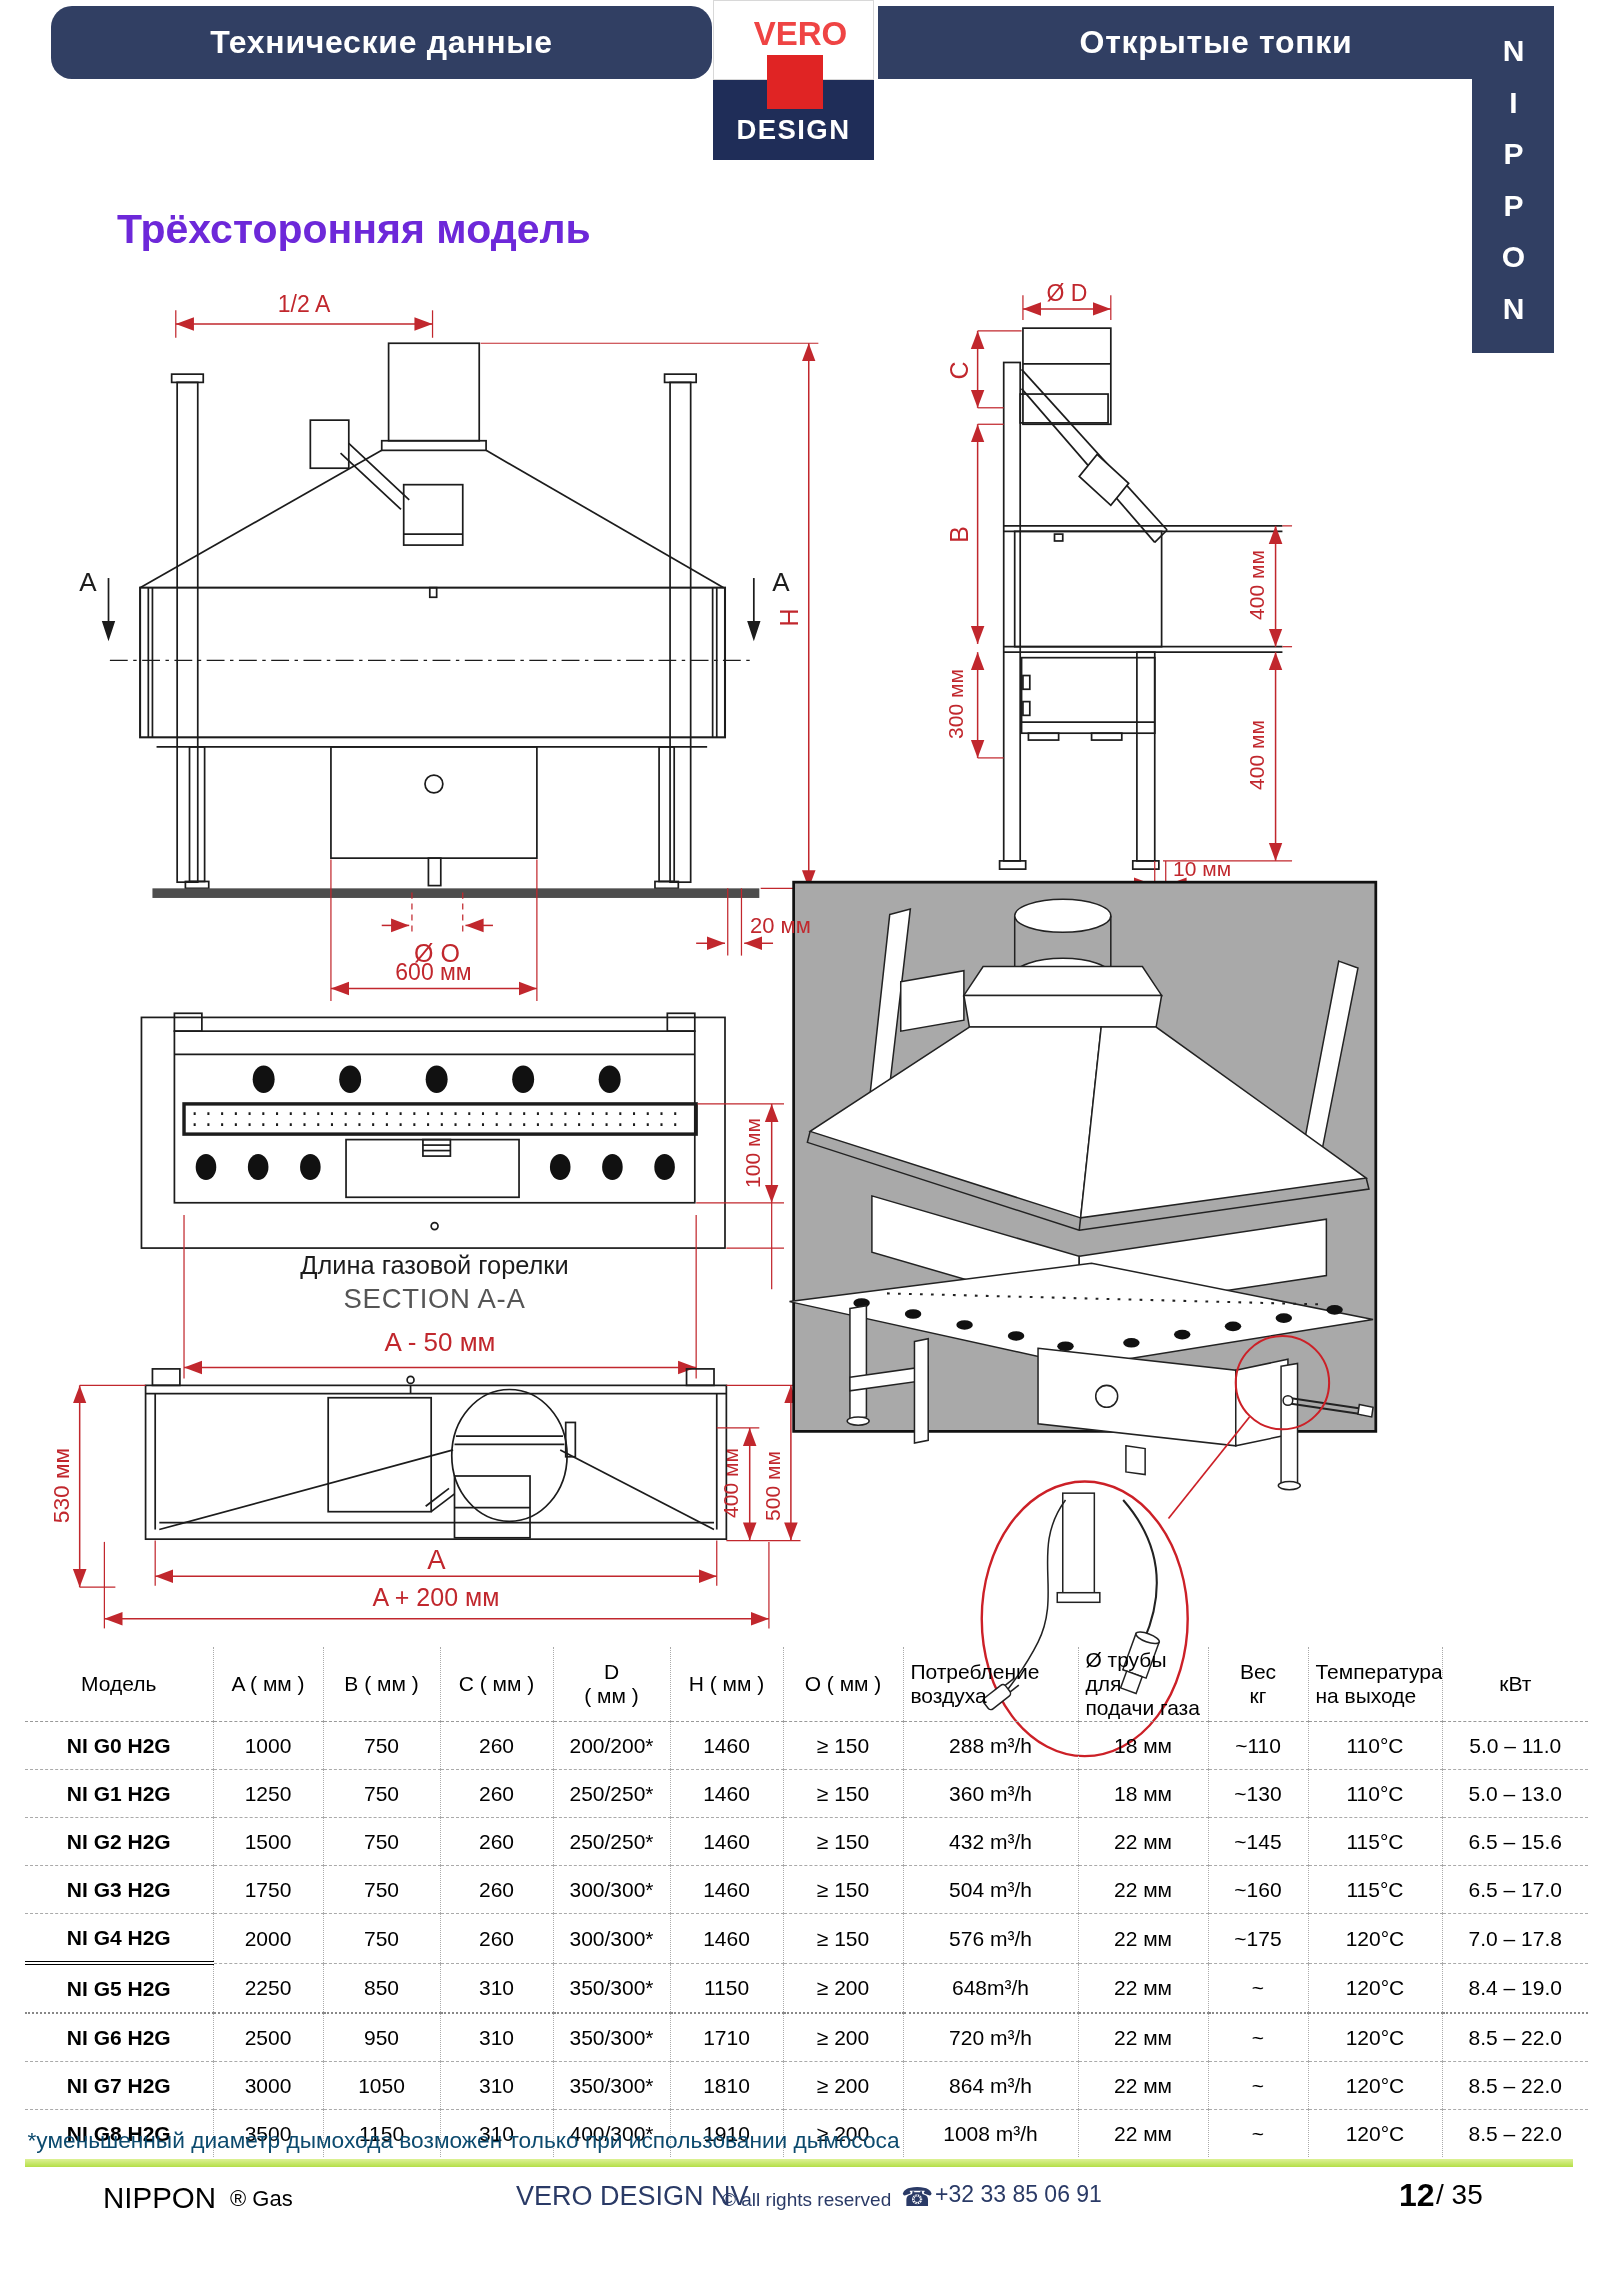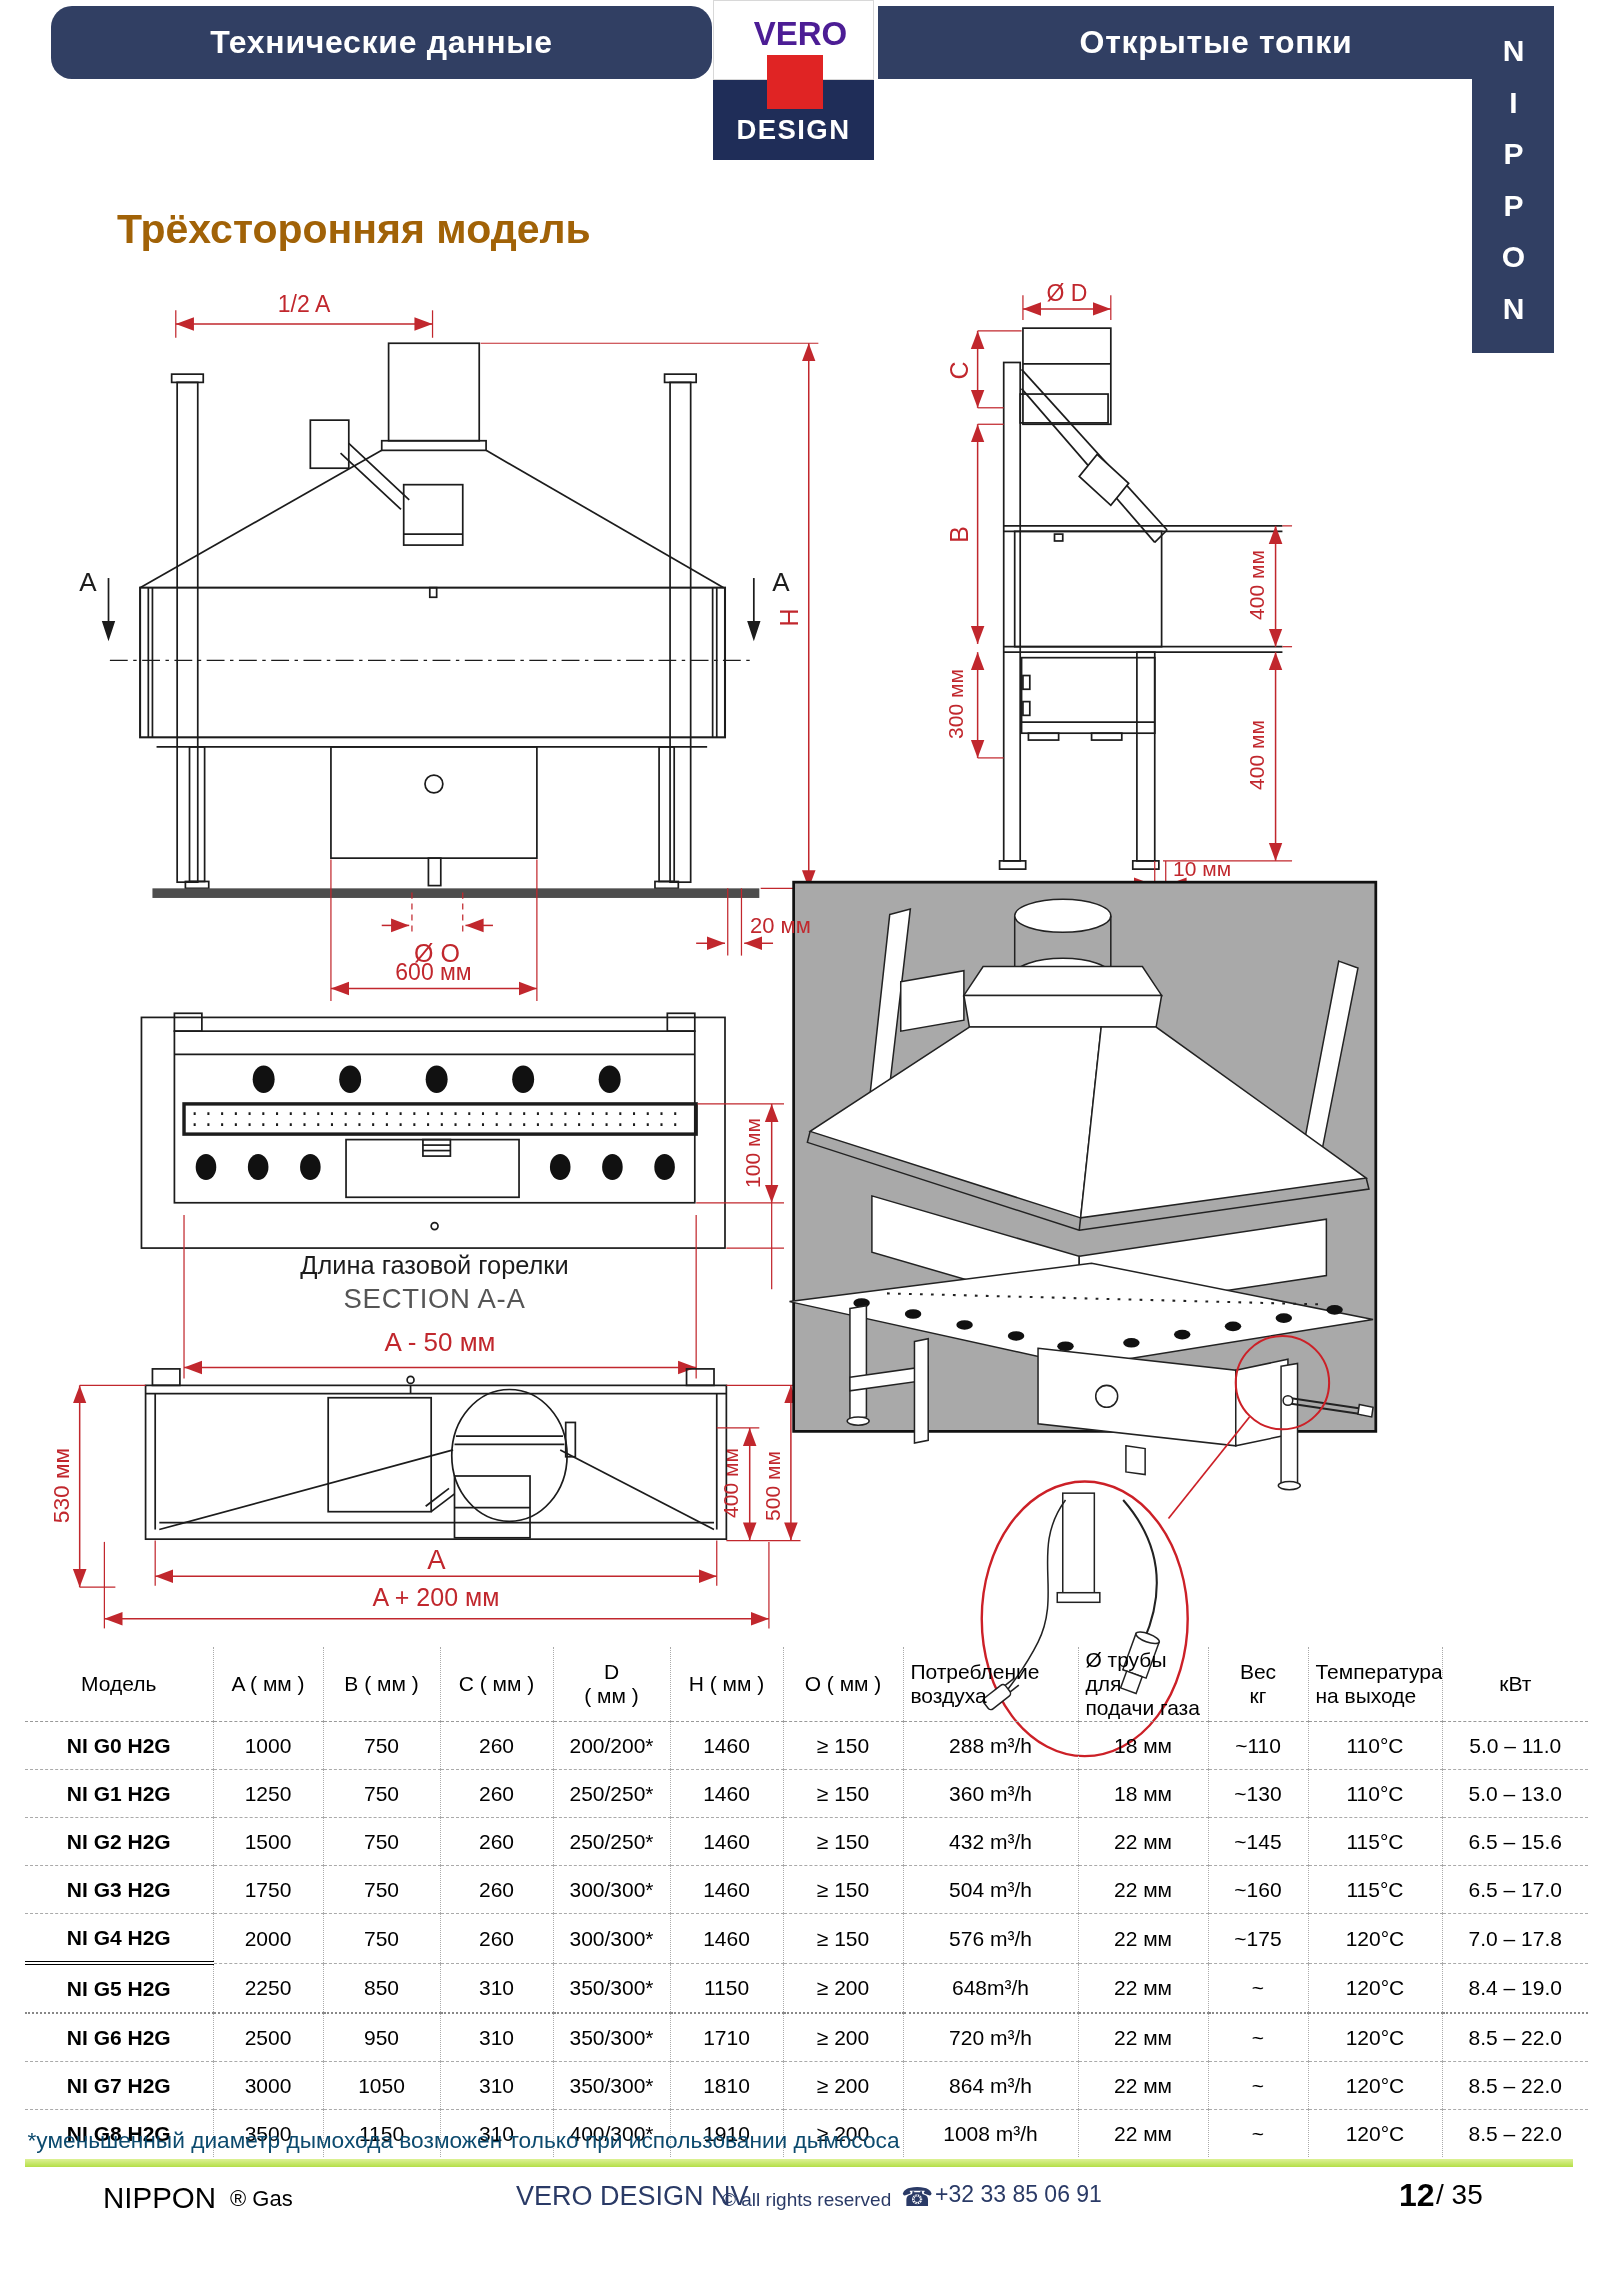--- a/index.html
+++ b/index.html
@@ -5,26 +5,26 @@
   html,body{margin:0;padding:0;background:#fff;}
   #page{position:relative;width:1612px;height:2295px;background:#fff;overflow:hidden;
         font-family:"Liberation Sans",sans-serif;color:#000;}
   .abs{position:absolute;}
   
   .navbar{position:absolute;background:#313f63;color:#fff;display:flex;align-items:center;justify-content:center;}
   .navbar span{font-weight:bold;font-size:32px;letter-spacing:0.7px;}
   #logo{position:absolute;left:713px;top:0;width:161px;height:160px;}
   #logo .top{position:absolute;left:0;top:0;width:161px;height:80px;background:#fff;border:0.7px solid #d8d8d8;box-sizing:border-box;}
   #logo .bottom{position:absolute;left:0;top:80px;width:161px;height:80px;background:#1f2d58;}
-  #logo .vero{position:absolute;left:0;top:15px;width:175px;text-align:center;color:#4c1d95;font-weight:bold;font-size:33px;}
+  #logo .vero{position:absolute;left:0;top:15px;width:175px;text-align:center;color:#ef4444;font-weight:bold;font-size:33px;}
   #logo .design{position:absolute;left:0;top:114px;width:161px;text-align:center;color:#fff;font-weight:bold;font-size:27.5px;letter-spacing:1.4px;}
   #nippon{position:absolute;left:1472px;top:5.5px;width:82px;height:347px;background:#313f63;color:#fff;
           display:flex;align-items:center;justify-content:center;}
   #nippon span{writing-mode:vertical-rl;text-orientation:upright;font-weight:bold;font-size:30px;letter-spacing:0.62em;margin-top:20.6px;}
-  #page-title{position:absolute;left:117px;top:206px;font-size:41px;font-weight:bold;color:#a16207;}
+  #page-title{position:absolute;left:117px;top:206px;font-size:41px;font-weight:bold;color:#6d28d9;}
   
   #draw{position:absolute;left:0;top:0;width:1612px;height:2295px;pointer-events:none;}
   
   .dim-label{position:absolute;color:#c1272d;font-size:22.7px;white-space:nowrap;text-align:center;}
   .rot{transform:rotate(-90deg);transform-origin:center center;}
   .blk{color:#1c1c1c;}
   .gray{color:#555;}
   
   #tblwrap{position:absolute;left:25px;top:1647px;width:1563px;}
   table{border-collapse:collapse;width:100%;table-layout:fixed;}

